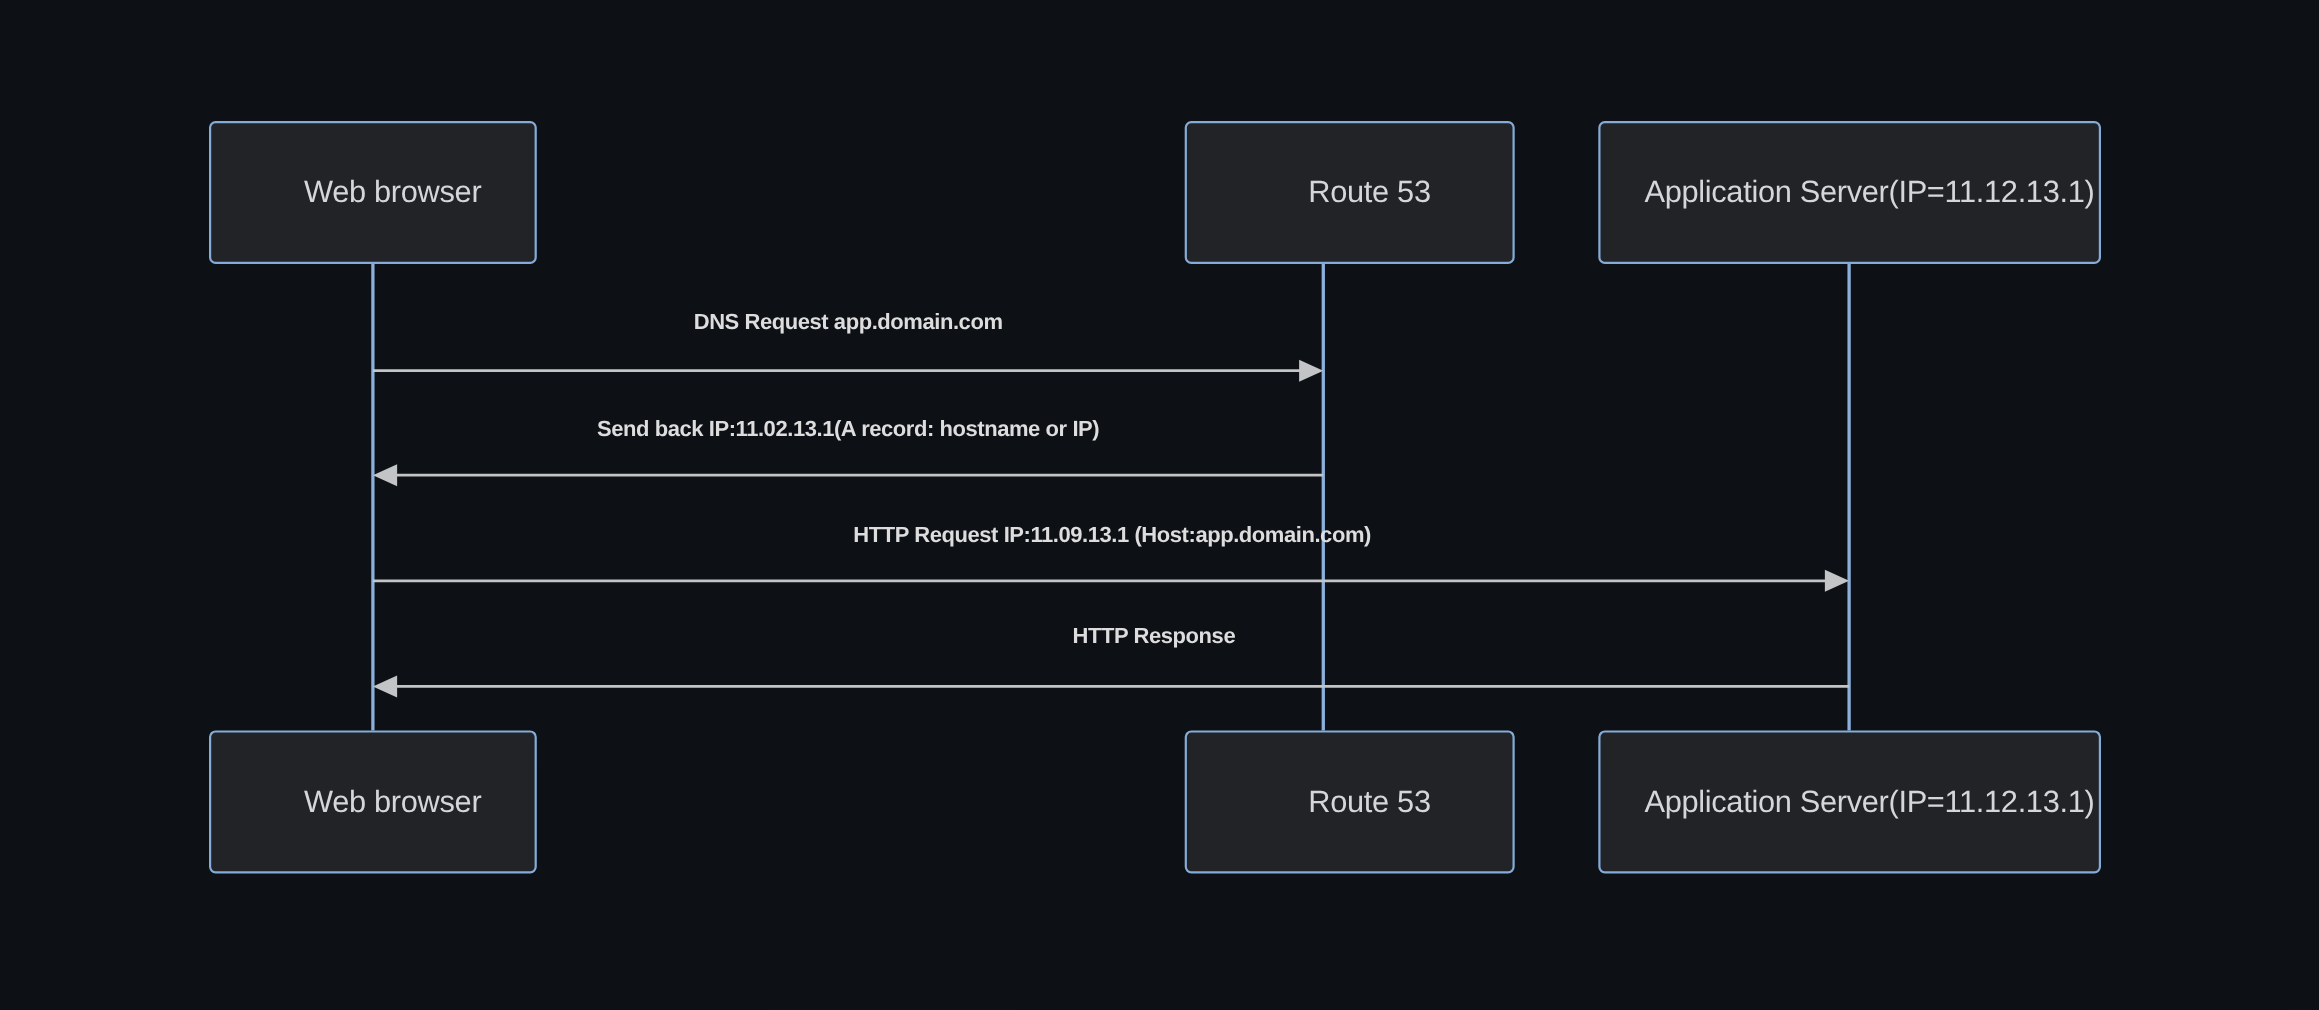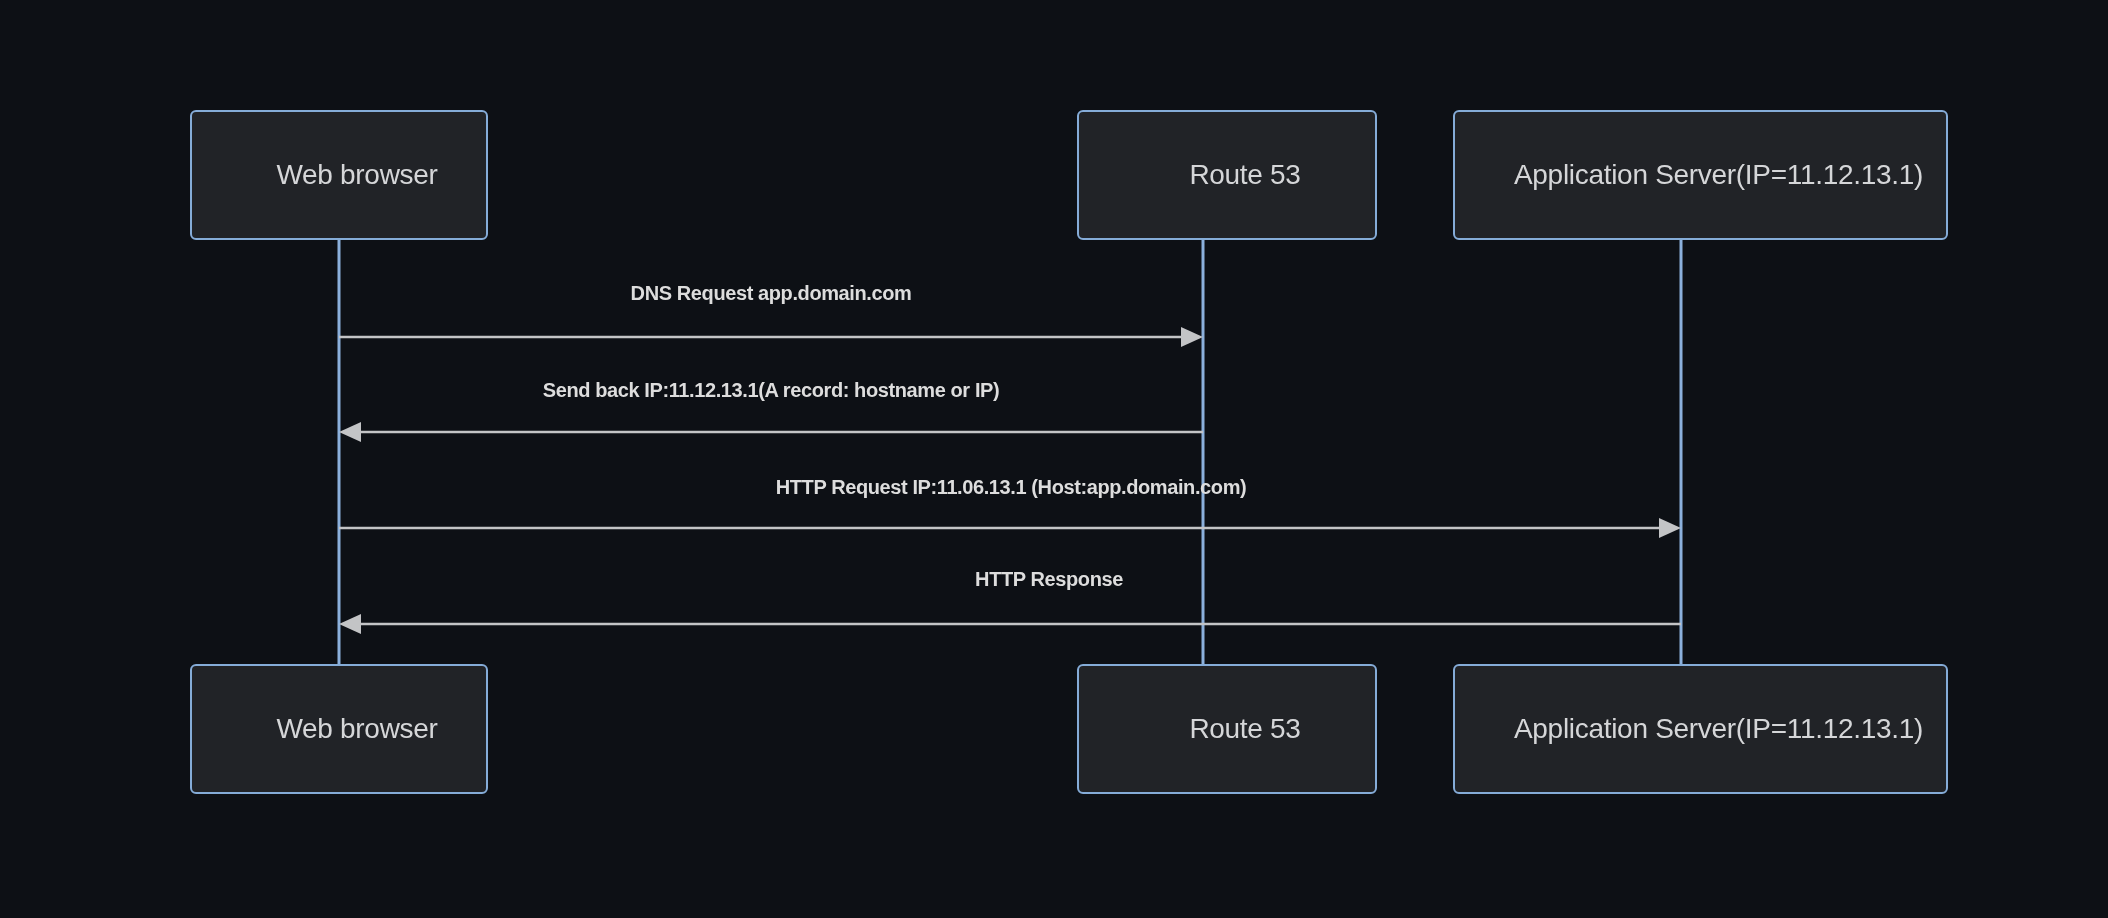--- a/index.html
+++ b/index.html
@@ -50,21 +50,21 @@
   .actor-label{
     color:var(--actor_text);
     font-size:28px;
     white-space:nowrap;
     letter-spacing:-0.3px;
   }
   .actor-top{top:110px;}
   .actor-bottom{top:664px;}
   .actor-web{left:190px;width:298px;}
   .actor-route53{left:1053px;width:300px;margin-left:24px;}
-  .actor-appserver{left:1453px;width:495px;}
+  .actor-appserver{left:1453px;width:457px;}
   .message-label{
     position:absolute;
     transform:translateX(-50%);
     color:var(--signal_text);
     font-size:20px;
     font-weight:700;
     letter-spacing:-0.4px;
     white-space:nowrap;
   }
   .msg-1{left:771px;top:282px;}
@@ -110,17 +110,17 @@
     <span class="actor-label">Web browser</span>
   </div>
   <div class="actor-box actor-bottom actor-route53">
     <span class="actor-label">Route 53</span>
   </div>
   <div class="actor-box actor-bottom actor-appserver">
     <span class="actor-label">Application Server(IP=11.12.13.1)</span>
   </div>
 
   <div class="message-label msg-1">DNS Request app.domain.com</div>
-  <div class="message-label msg-2">Send back IP:11.12.13.1(A record: hostname or IP)</div>
-  <div class="message-label msg-3">HTTP Request IP:11.06.13.1 (Host:app.domain.com)</div>
+  <div class="message-label msg-2">Send back IP:11.02.13.1(A record: hostname or IP)</div>
+  <div class="message-label msg-3">HTTP Request IP:11.09.13.1 (Host:app.domain.com)</div>
   <div class="message-label msg-4">HTTP Response</div>
 
 </div>
 
 </body></html>

